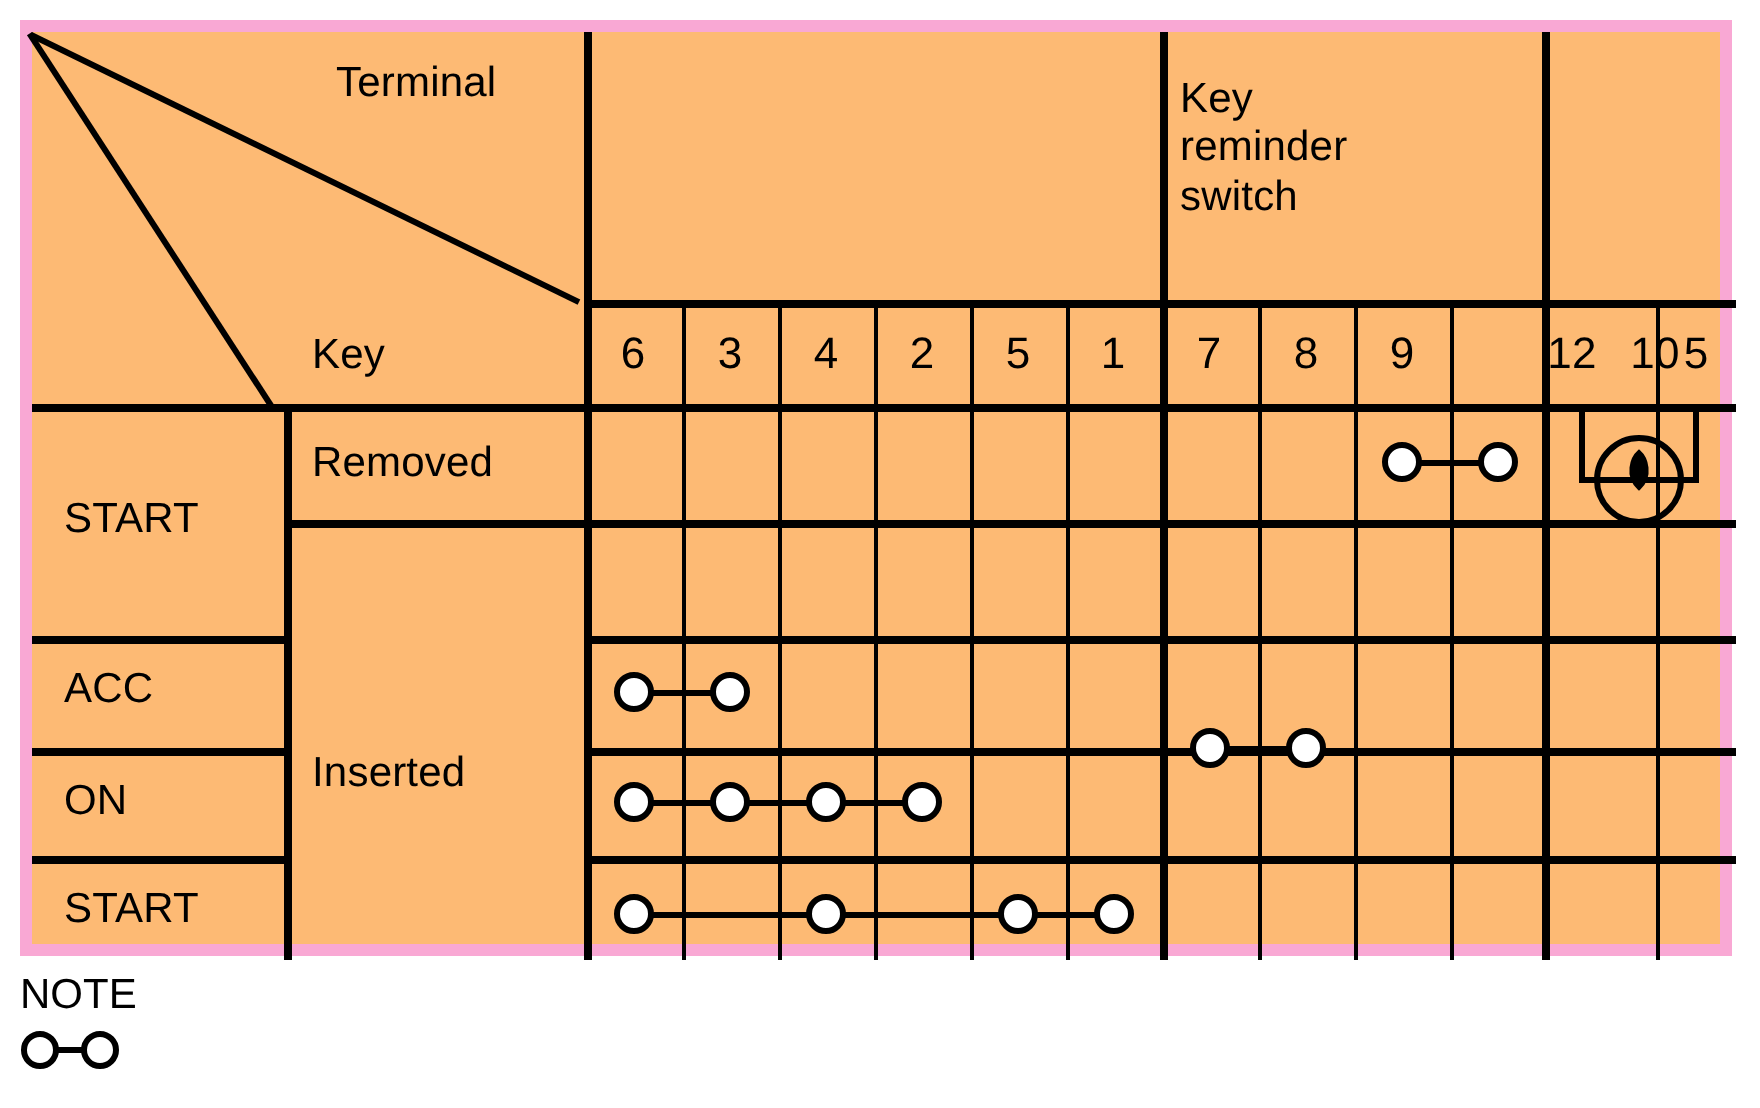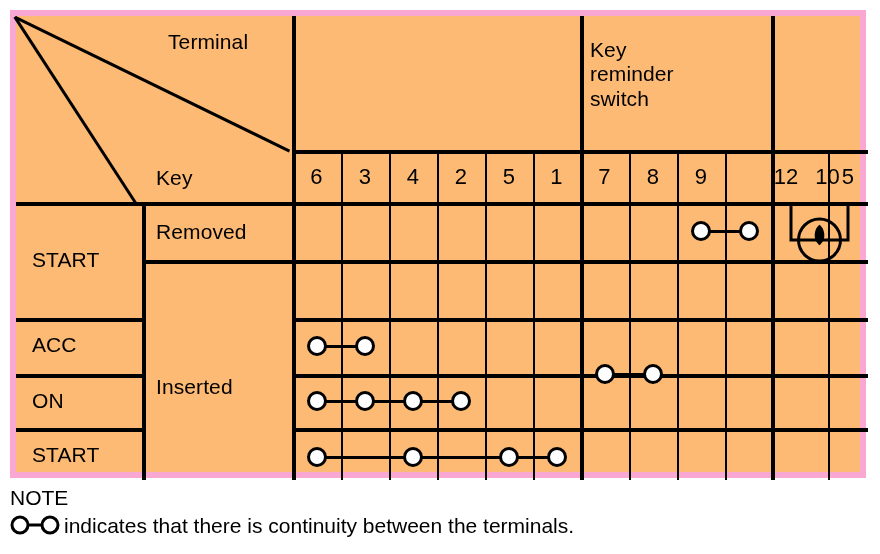--- a/index.html
+++ b/index.html
@@ -192,16 +192,16 @@
   </div>
 
   <div class="note" style="top:486px;">NOTE</div>
   <div class="note" style="top:514px;">
     <span class="note-sym">
       <svg width="50" height="22" viewBox="0 0 50 22">
         <circle cx="10" cy="11" r="8" fill="#fff" stroke="#000" stroke-width="3"></circle>
         <line x1="18" y1="11" x2="32" y2="11" stroke="#000" stroke-width="3"></line>
         <circle cx="40" cy="11" r="8" fill="#fff" stroke="#000" stroke-width="3"></circle>
       </svg>
-    </span><span>indicates that there is continuity between the terminals.</span>
+    </span>
   </div>
 
 </div>
 
 </body></html>

